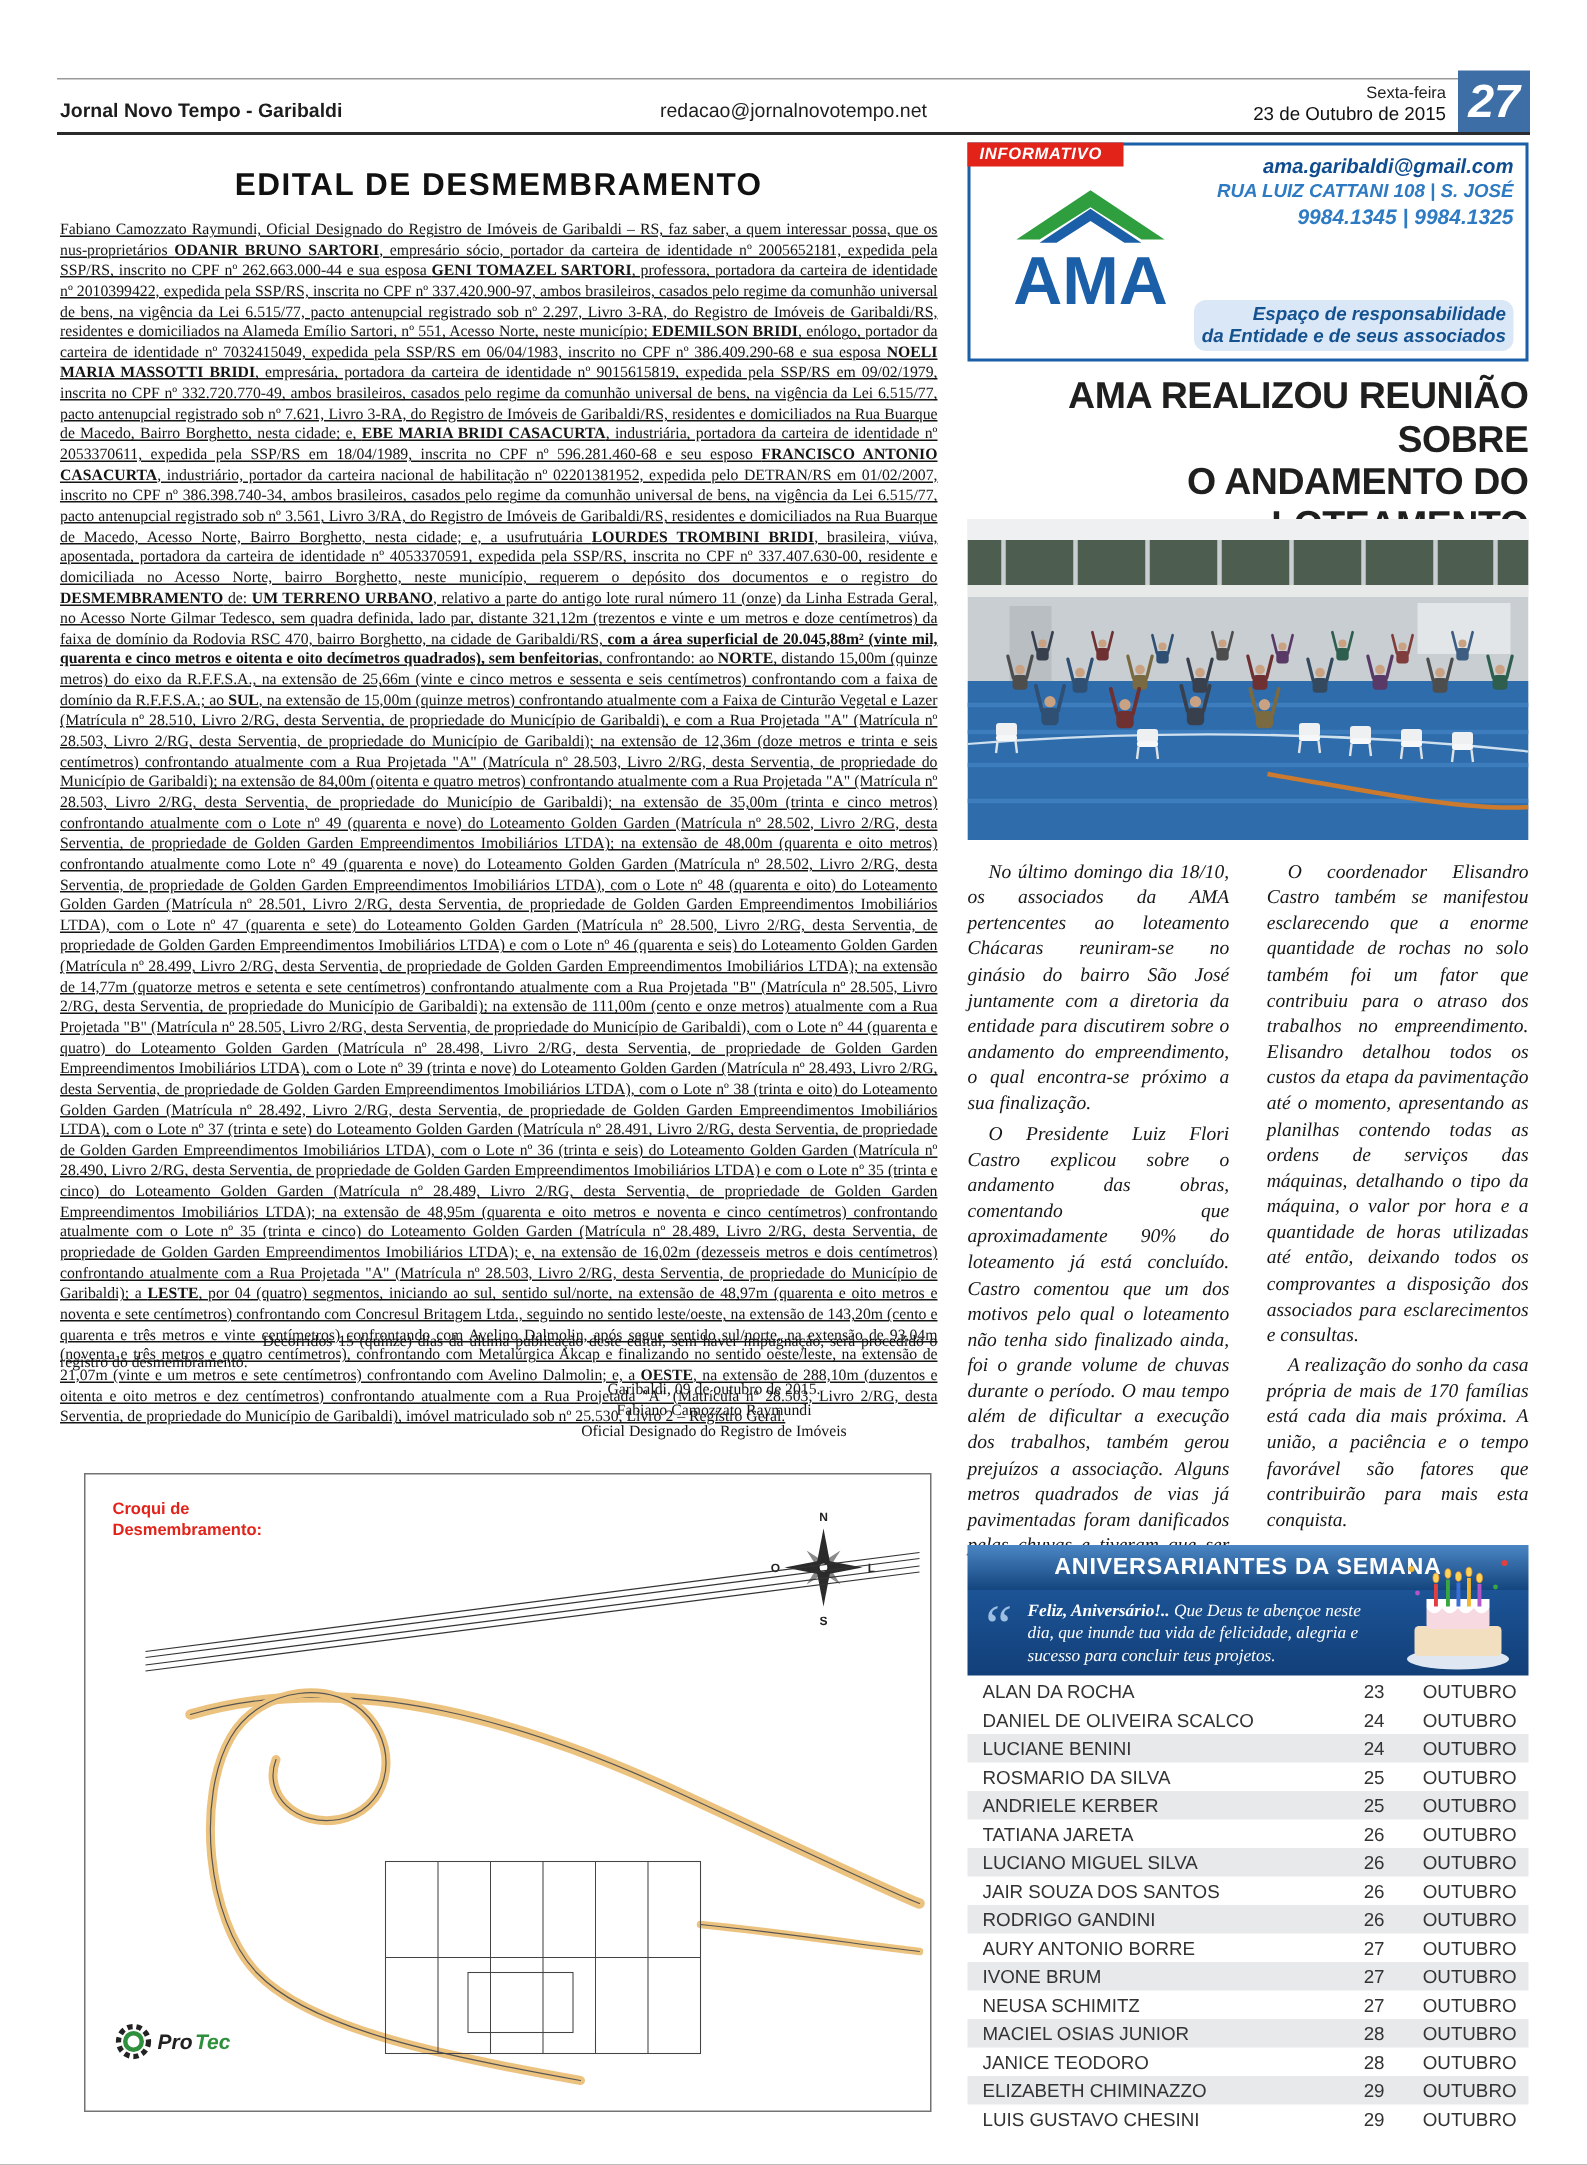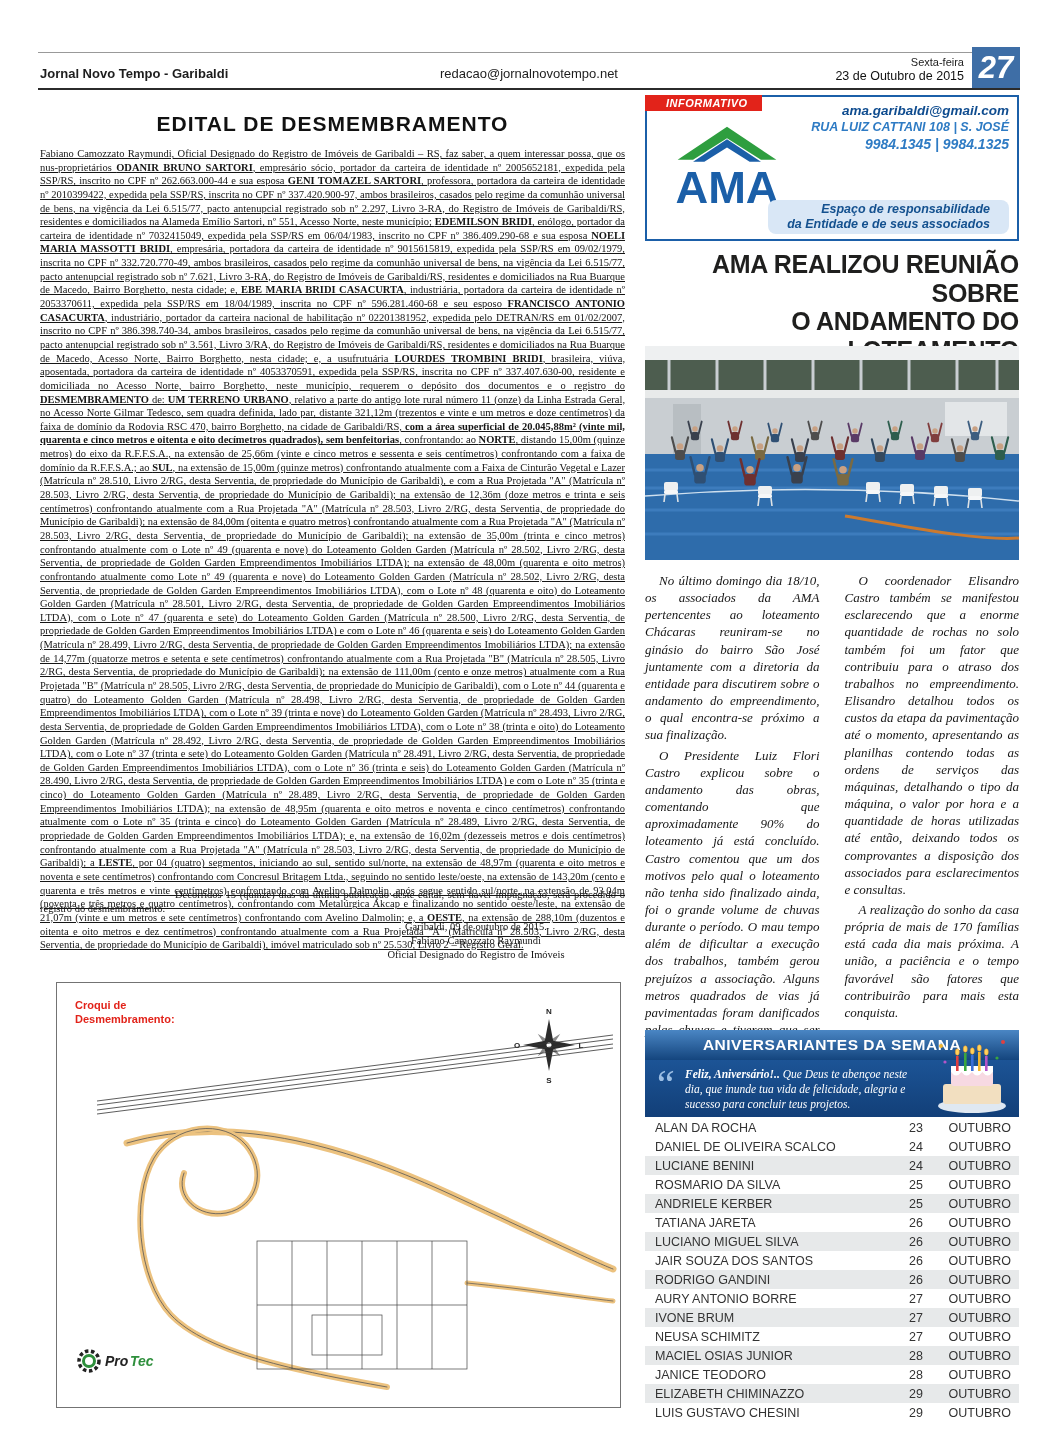--- a/index.html
+++ b/index.html
@@ -23,30 +23,30 @@
   .ed-closing{position:absolute;top:888px;left:40px;width:585px;font-family:"Liberation Serif",serif;
               font-size:10.5px;line-height:1.3;text-align:justify;text-indent:135px;color:#151515;}
   .ed-sign{position:absolute;top:920px;left:330px;width:292px;text-align:center;
            font-family:"Liberation Serif",serif;font-size:10.5px;line-height:1.35;color:#151515;}
   
   .croqui-box{position:absolute;top:982px;left:56px;width:563px;height:424px;border:1px solid #737373;background:#fff;}
   .croqui-box svg{display:block;width:100%;height:100%;}
   
   .ama-box{position:absolute;top:95px;left:645px;width:374px;height:146px;border:2px solid #1b5fa8;background:#fff;box-sizing:border-box;}
   .ama-tag{position:absolute;top:-2px;left:-2px;background:#e2231a;color:#fff;font-size:11px;font-weight:bold;
-           font-style:italic;padding:2px 14px 2px 21px;letter-spacing:.5px;}
+           font-style:italic;padding:2px 14px 2px 8px;letter-spacing:.5px;}
   .ama-logo{position:absolute;left:8px;top:24px;width:144px;height:96px;}
   .ama-right{position:absolute;right:8px;top:6px;text-align:right;line-height:1.25;font-style:italic;}
   .ama-mail{font-size:13.5px;font-weight:bold;color:#0f4c8f;}
   .ama-addr{font-size:12.5px;font-weight:bold;color:#2e7bc4;}
   .ama-phone{font-size:14px;font-weight:bold;color:#2e7bc4;}
   .ama-assoc{position:absolute;right:8px;top:72px;text-align:right;font-size:14.5px;font-weight:bold;
              color:#14518f;line-height:1.15;}
   .ama-space{position:absolute;right:8px;bottom:5px;text-align:right;font-size:12.5px;font-weight:bold;
-             font-style:italic;color:#14518f;background:#d9e7f6;border-radius:8px;padding:2px 19px;line-height:1.2;}
+             font-style:italic;color:#14518f;background:#d9e7f6;border-radius:8px;padding:2px 5px;line-height:1.2;}
   
   .headline{position:absolute;top:250px;left:645px;width:374px;text-align:right;font-size:25px;
             font-weight:bold;color:#1f1f1e;line-height:1.14;letter-spacing:-.3px;}
   .photo{position:absolute;top:346px;left:645px;width:374px;height:214px;}
   .photo svg{display:block;width:100%;height:100%;}
   .article{position:absolute;top:572px;left:645px;width:374px;height:452px;display:flex;gap:25px;}
   .art-col{width:180px;font-family:"Liberation Serif",serif;font-style:italic;font-size:13px;
            line-height:1.32;text-align:justify;color:#161616;}
   .art-col p{margin:0 0 3px 0;text-indent:14px;}
   

